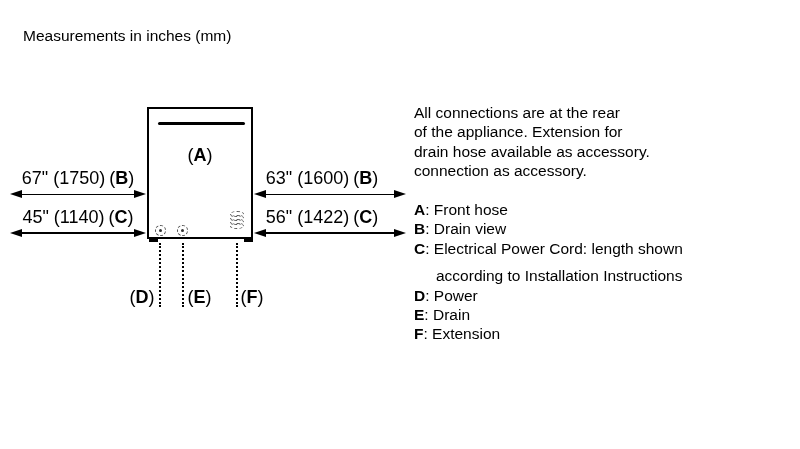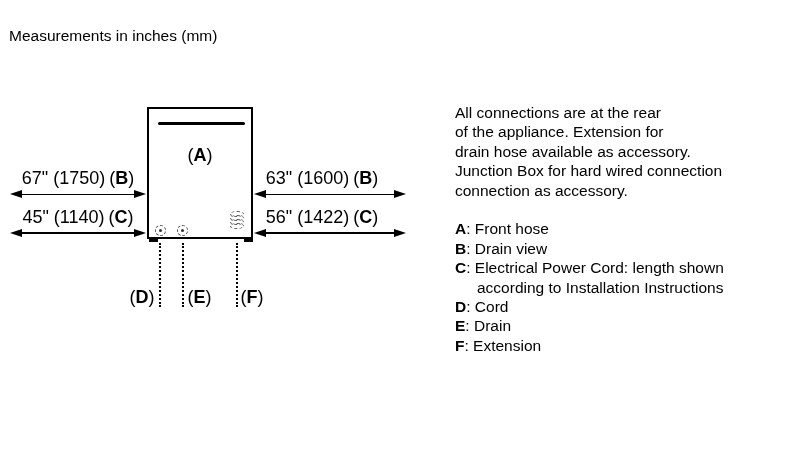--- a/index.html
+++ b/index.html
@@ -9,21 +9,21 @@
     height: 449px;
     background: #ffffff;
     font-family: "Liberation Sans", sans-serif;
     color: #000;
     overflow: hidden;
   }
   .abs { position: absolute; }
 
   
   .title {
-    left: 9px; top: 26px;
+    left: 23px; top: 26px;
     font-size: 15.5px; line-height: 19px;
     white-space: nowrap;
   }
 
   
   .appliance {
     left: 147px; top: 107px;
     width: 102px; height: 128px;
     border: 2px solid #000;
     background: #fff;
@@ -103,25 +103,25 @@
     border-bottom: 4.5px solid transparent;
   }
   .ah-l { left: 0;  border-right: 12px solid #000; }
   .ah-r { right: 0; border-left: 12px solid #000; }
   .arrow-lb { left: 10px;  top: 190px;   width: 136px; }
   .arrow-lc { left: 10px;  top: 228.5px; width: 136px; }
   .arrow-rb { left: 254px; top: 190px;   width: 152px; }
   .arrow-rc { left: 254px; top: 228.5px; width: 152px; }
 
   
-  .info { left: 455px; top: 103px; font-size: 15.5px; }
+  .info { left: 414px; top: 103px; font-size: 15.5px; }
   .info .line { line-height: 19.4px; white-space: nowrap; }
   .info .spacer { height: 19.4px; }
   .info b { font-weight: bold; }
-  .info .cont { padding-left: 22px; }
+  .info .cont { padding-left: 22px; margin-top: 8px; }
 </style>
 </head>
 <body>
 
 <div class="canvas">
 
   <div class="abs title">Measurements in inches (mm)</div>
 
   <div class="abs appliance"></div>
   <div class="abs handle"></div>
@@ -173,25 +173,24 @@
   <div class="abs arrow arrow-rc">
       <i class="ah ah-l"></i>
       <span class="aline"></span>
       <i class="ah ah-r"></i>
     </div>
 
   <div class="abs info">
     <div class="line">All connections are at the rear</div>
     <div class="line">of the appliance. Extension for</div>
     <div class="line">drain hose available as accessory.</div>
-    <div class="line">Junction Box for hard wired connection</div>
     <div class="line">connection as accessory.</div>
     <div class="spacer"></div>
     <div class="line"><b>A</b><span>: </span><span>Front hose</span></div>
     <div class="line"><b>B</b><span>: </span><span>Drain view</span></div>
     <div class="line"><b>C</b><span>: </span><span>Electrical Power Cord: length shown</span></div>
     <div class="line cont">according to Installation Instructions</div>
-    <div class="line"><b>D</b><span>: </span><span>Cord</span></div>
+    <div class="line"><b>D</b><span>: </span><span>Power</span></div>
     <div class="line"><b>E</b><span>: </span><span>Drain</span></div>
     <div class="line"><b>F</b><span>: </span><span>Extension</span></div>
   </div>
 
 </div>
 
 </body></html>

